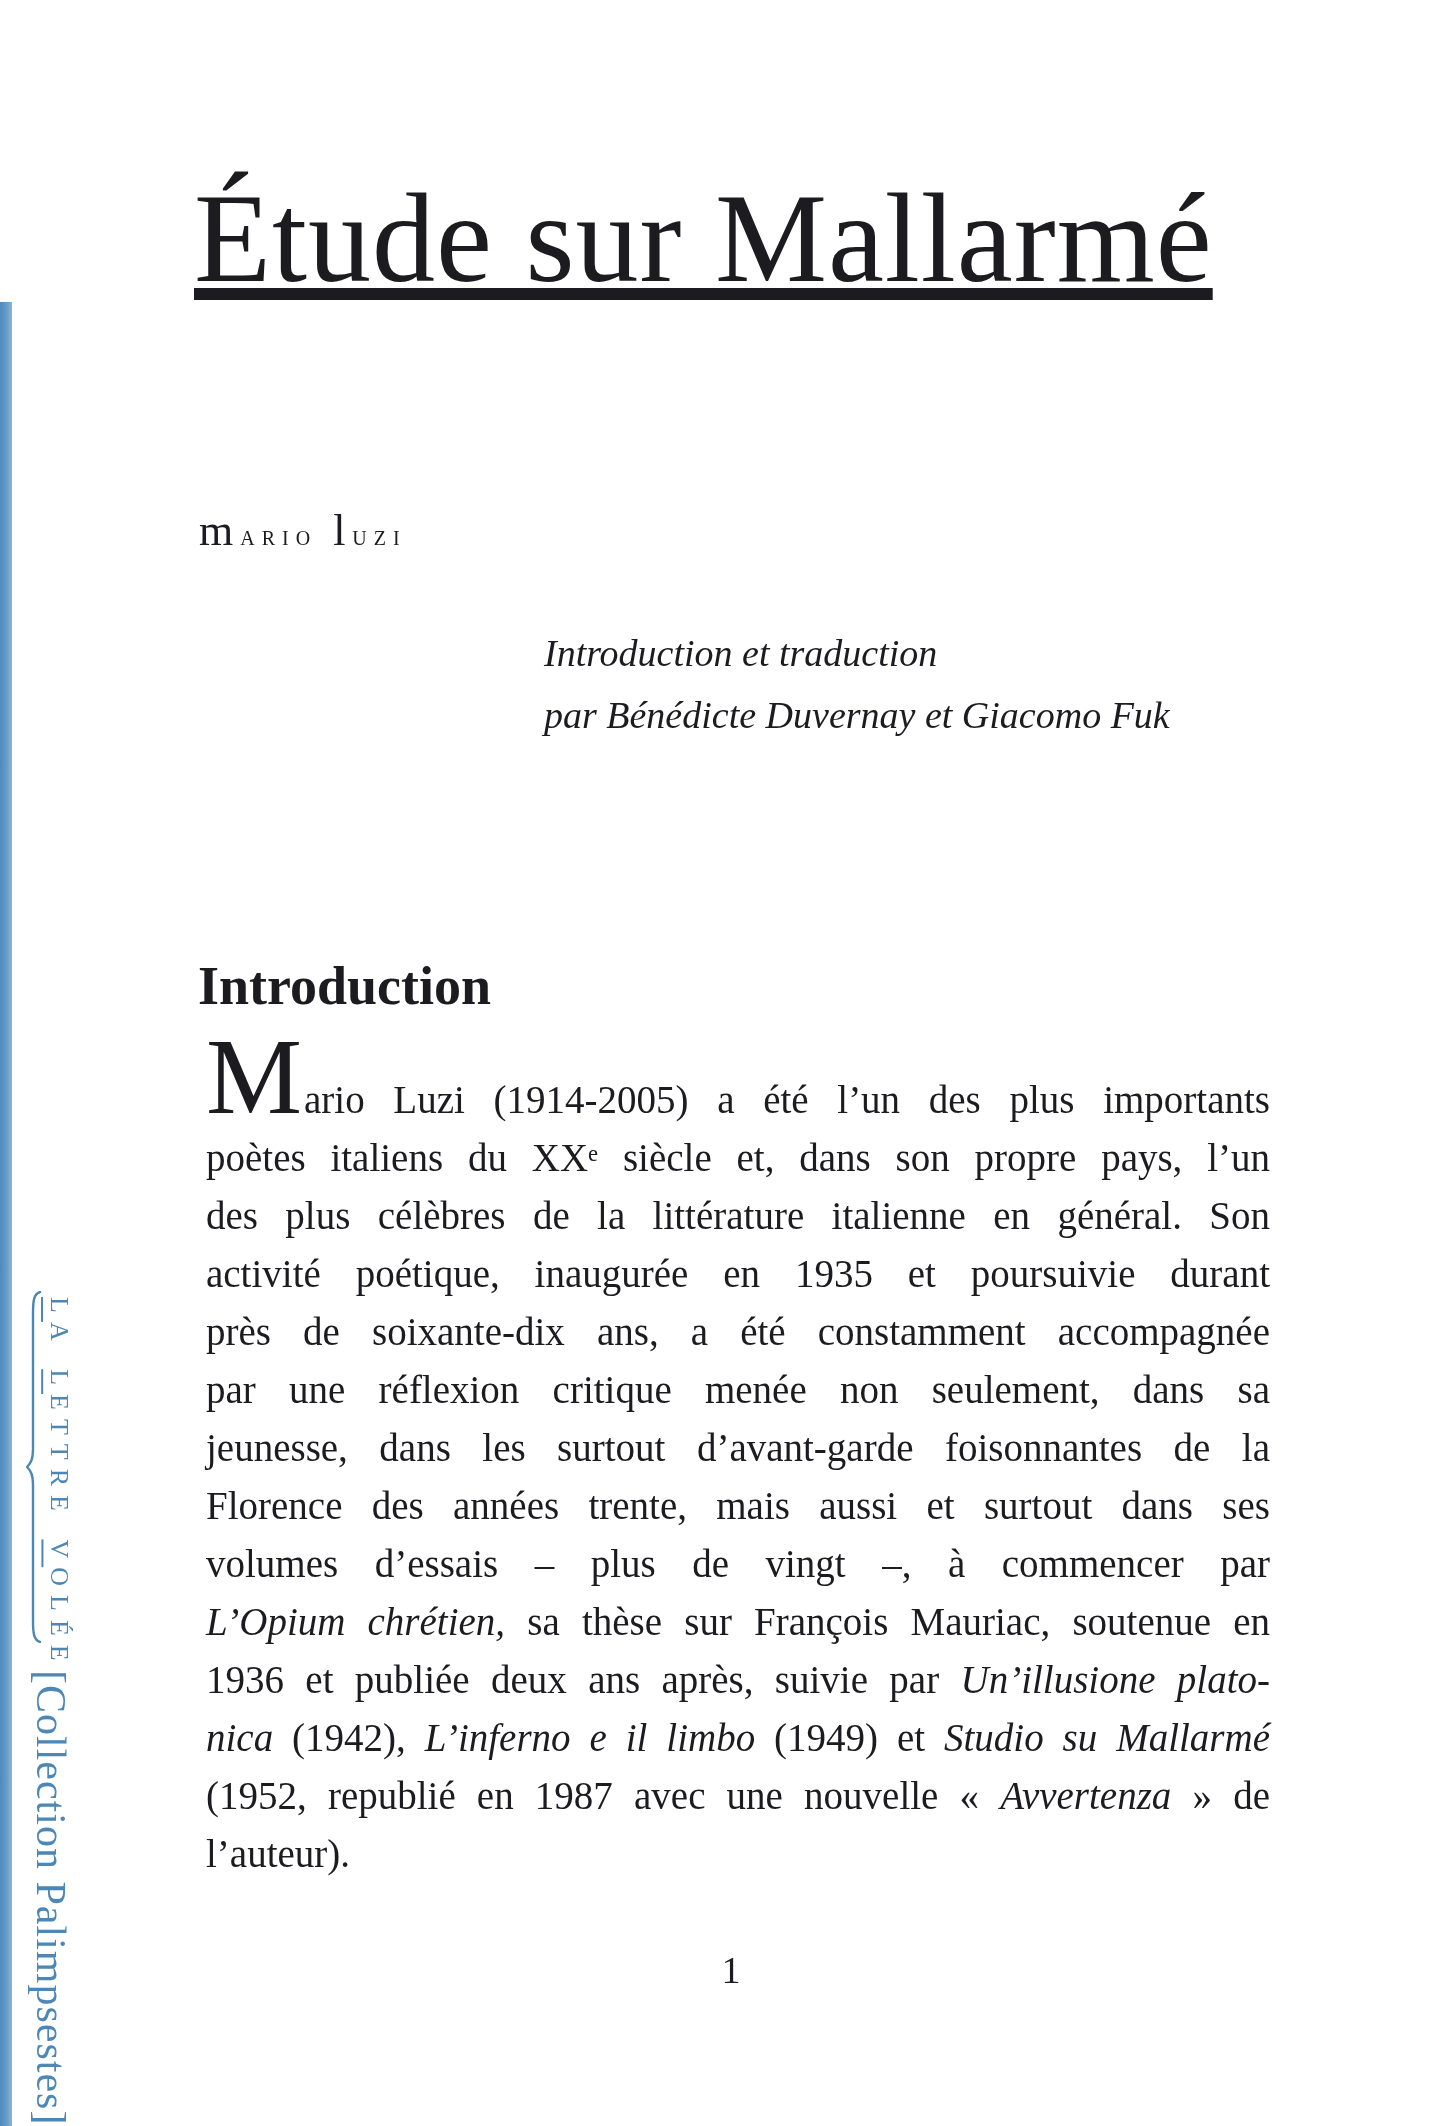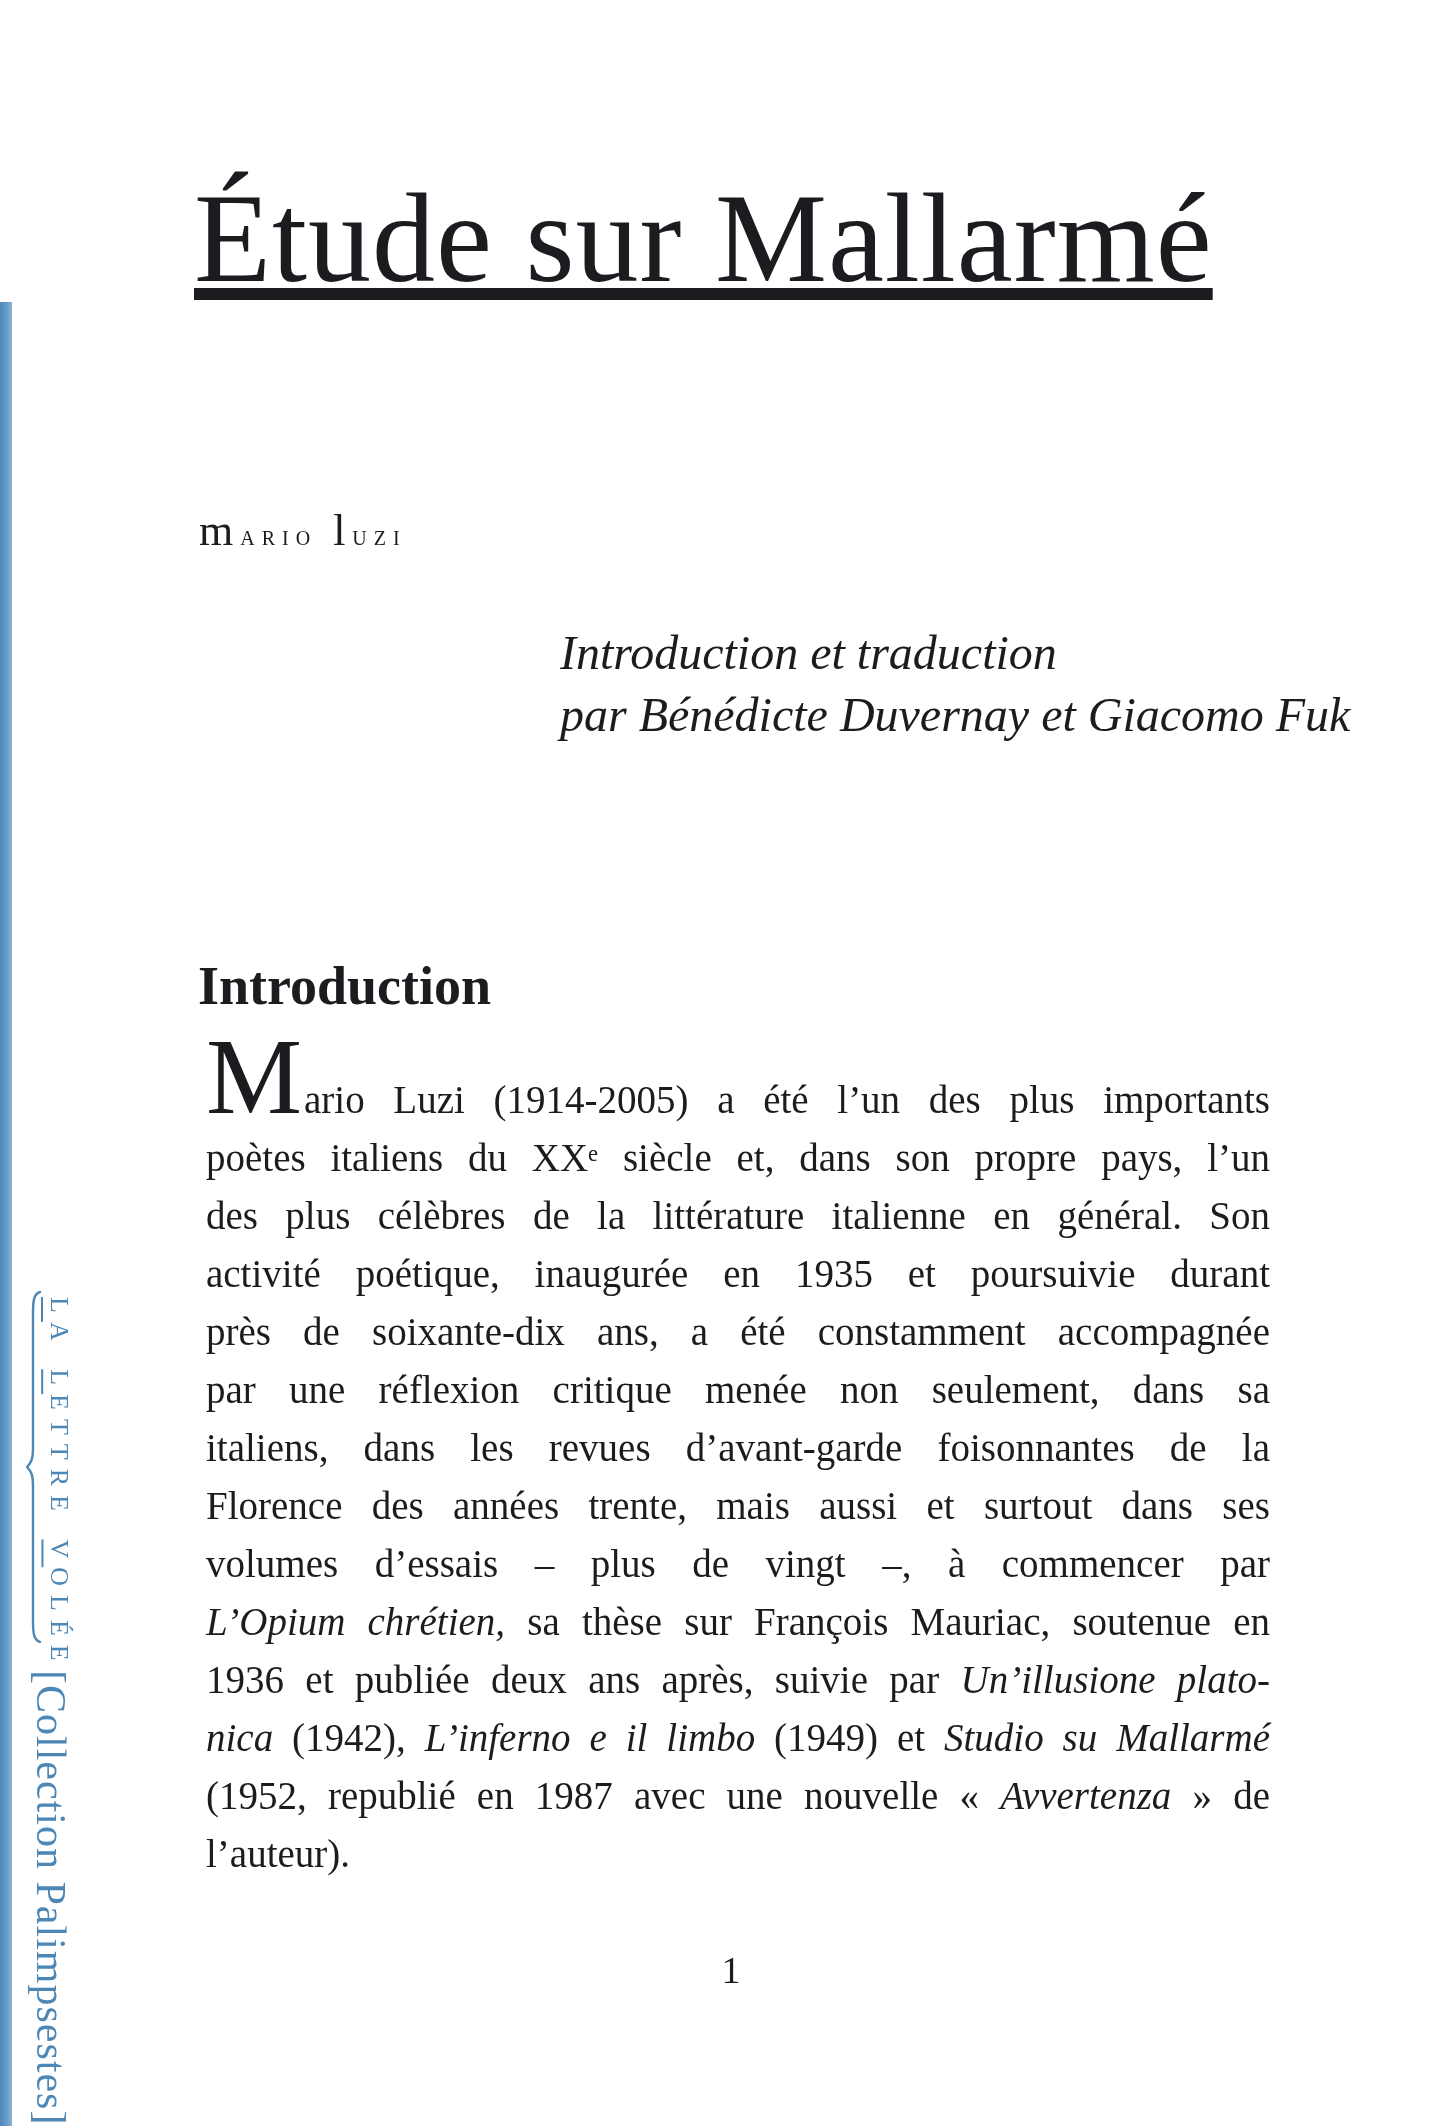--- a/index.html
+++ b/index.html
@@ -39,22 +39,22 @@
     font-weight:400;white-space:nowrap;
   }
   .author{
     position:absolute;left:199px;top:505px;
     letter-spacing:7px;white-space:nowrap;
   }
   .author-word{margin-right:16px;}
   .author-lead{font-size:44px;}
   .author-rest{font-size:20px;text-transform:uppercase;}
   .subtitle{
-    position:absolute;left:560px;top:622px;
-    font-style:italic;font-size:48px;line-height:62px;
+    position:absolute;left:544px;top:622px;
+    font-style:italic;font-size:38px;line-height:62px;
     white-space:nowrap;
   }
   
   .section-heading{
     position:absolute;left:198px;top:959px;
     font-size:54px;font-weight:700;line-height:1;
   }
   .body-block{
     position:absolute;left:206px;top:1071px;width:1064px;
     font-size:39px;line-height:58px;
@@ -102,21 +102,21 @@
 
   <h2 class="section-heading" style="margin:0;">Introduction</h2>
 
   <div class="body-block">
       <div class="bline"><span class="raised-cap">M</span><span>ario Luzi (1914-2005) a été l’un des plus importants</span></div>
       <div class="bline"><span>poètes italiens du XX</span><sup>e</sup><span> siècle et, dans son propre pays, l’un</span></div>
       <div class="bline"><span>des plus célèbres de la littérature italienne en général. Son</span></div>
       <div class="bline"><span>activité poétique, inaugurée en 1935 et poursuivie durant</span></div>
       <div class="bline"><span>près de soixante-dix ans, a été constamment accompagnée</span></div>
       <div class="bline"><span>par une réflexion critique menée non seulement, dans sa</span></div>
-      <div class="bline"><span>italiens, dans les revues d’avant-garde foisonnantes de la</span></div>
+      <div class="bline"><span>jeunesse, dans les surtout d’avant-garde foisonnantes de la</span></div>
       <div class="bline"><span>Florence des années trente, mais aussi et surtout dans ses</span></div>
       <div class="bline"><span>volumes d’essais – plus de vingt –, à commencer par</span></div>
       <div class="bline"><em>L’Opium chrétien,</em><span> sa thèse sur François Mauriac, soutenue en</span></div>
       <div class="bline"><span>1936 et publiée deux ans après, suivie par </span><em>Un’illusione plato-</em></div>
       <div class="bline"><em>nica</em><span> (1942), </span><em>L’inferno e il limbo</em><span> (1949) et </span><em>Studio su Mallarmé</em></div>
       <div class="bline"><span>(1952, republié en 1987 avec une nouvelle « </span><em>Avvertenza</em><span> » de</span></div>
       <div class="bline last"><span>l’auteur).</span></div>
     </div>
 
   <div class="page-number">1</div>

